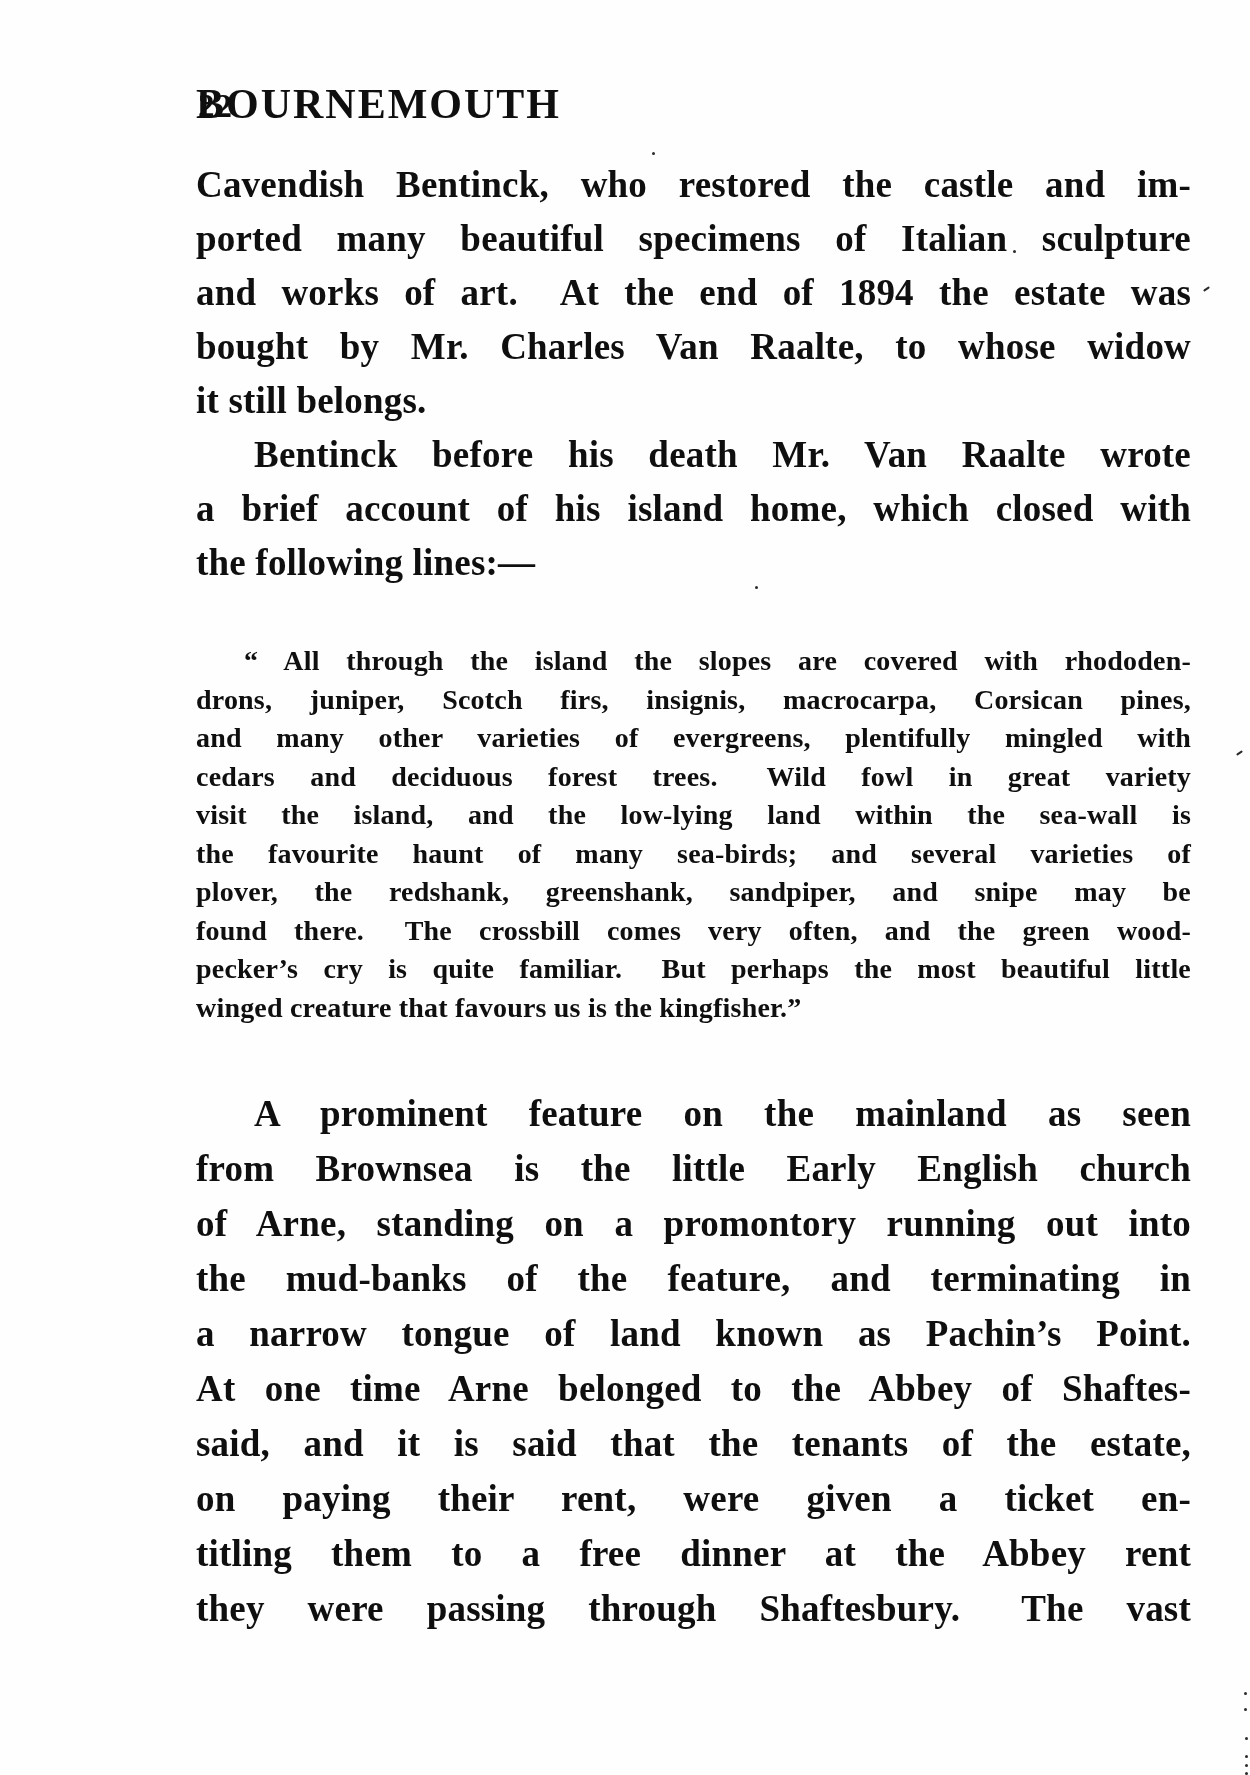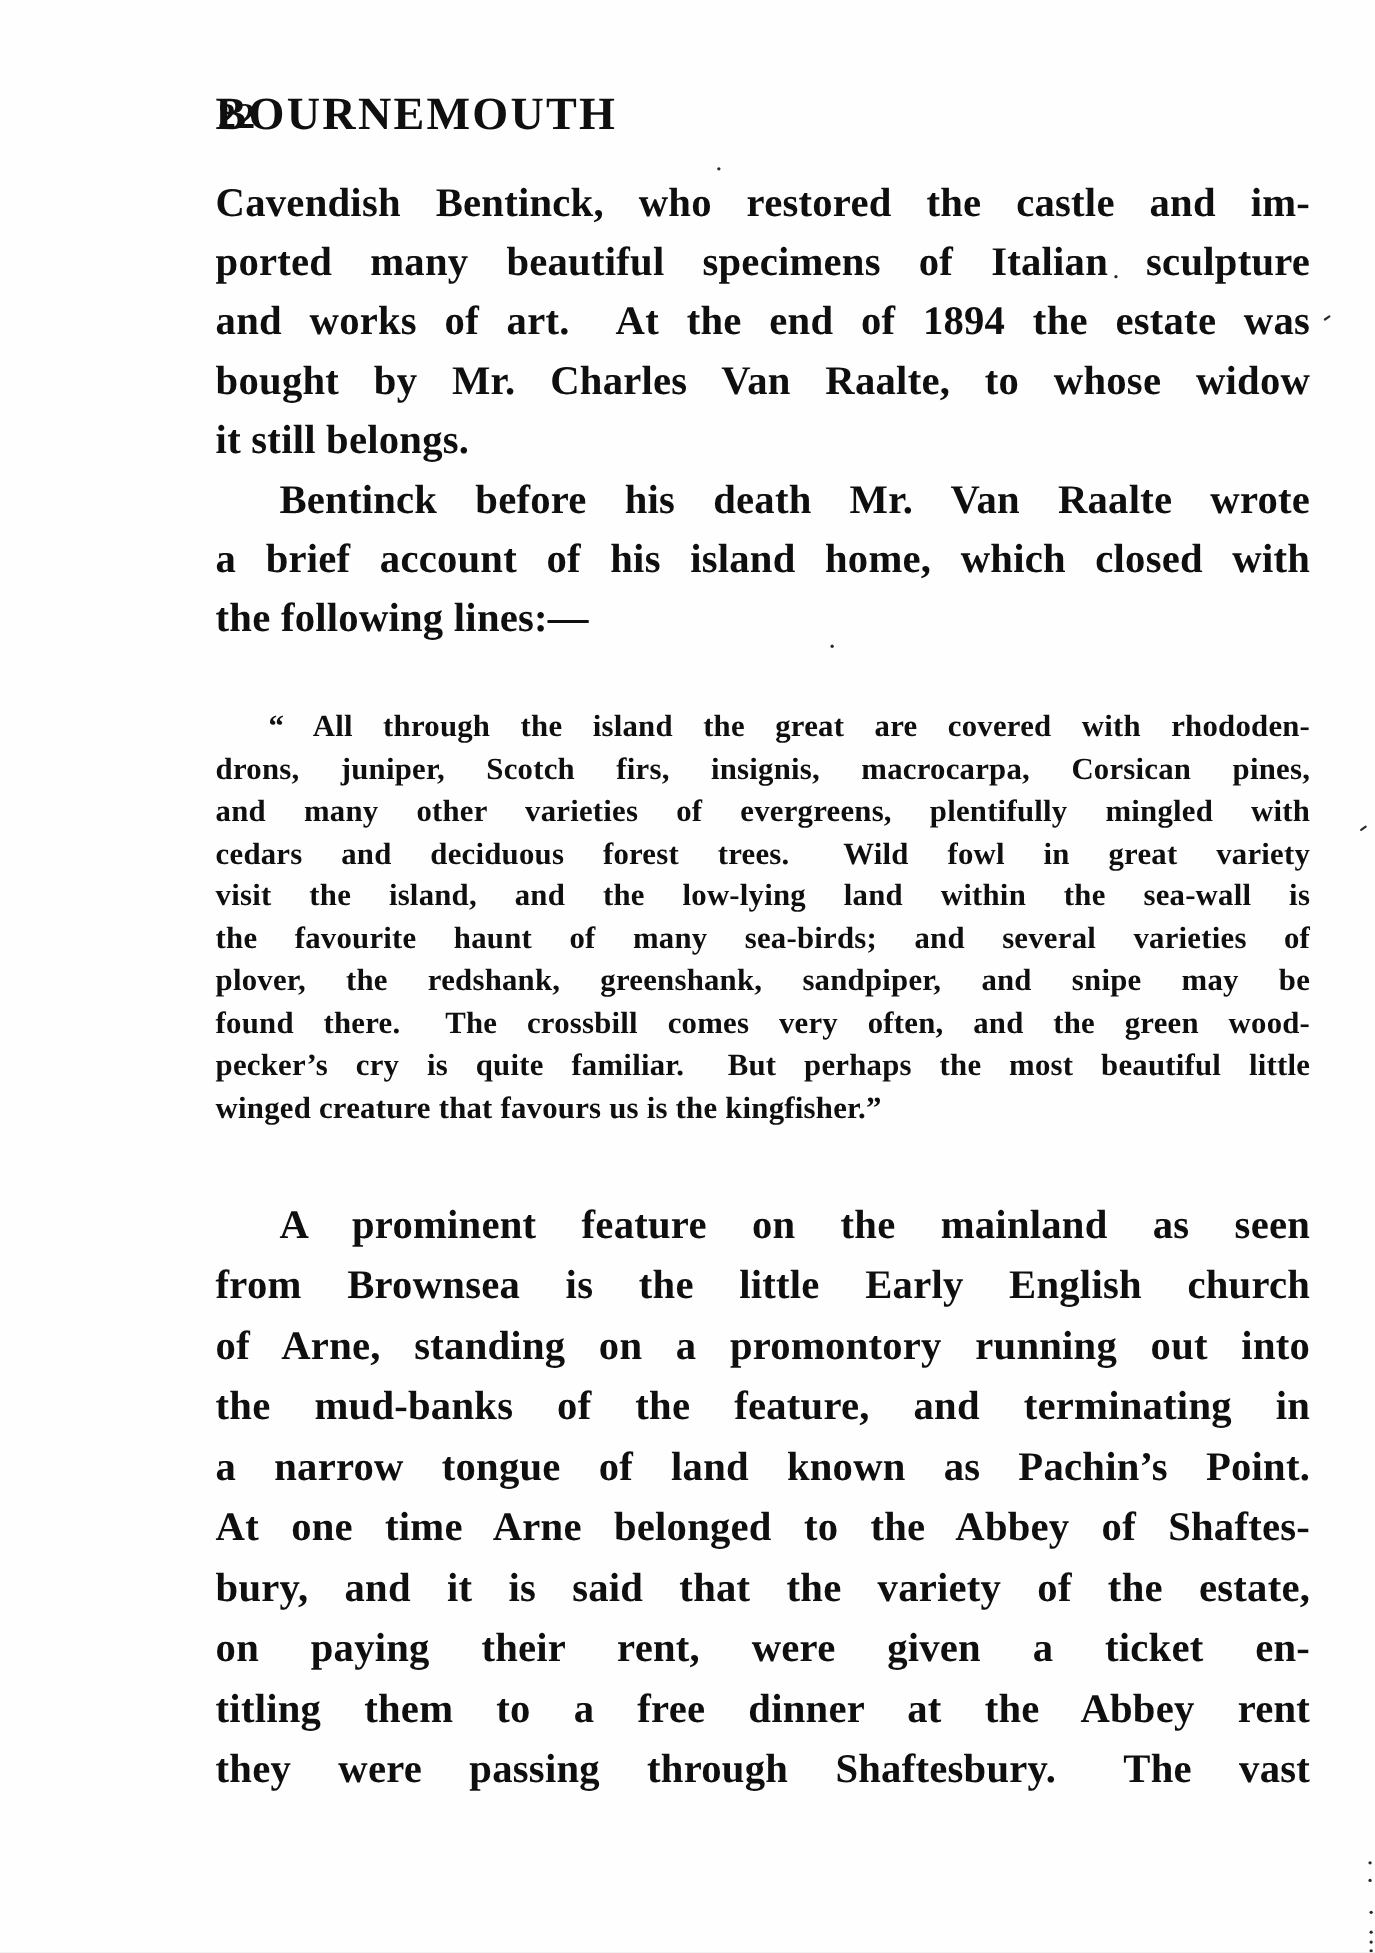--- a/index.html
+++ b/index.html
@@ -76,40 +76,40 @@
     <div class="ln ln-end">it still belongs.</div>
   </section>
 
   <section class="col para body-txt p2">
     <div class="ln indent">Bentinck before his death Mr. Van Raalte wrote</div>
     <div class="ln">a brief account of his island home, which closed with</div>
     <div class="ln ln-end">the following lines:—</div>
   </section>
 
   <section class="col para quote">
-    <div class="ln indent-sm">“ All through the island the great are covered with rhododen-</div>
+    <div class="ln indent-sm">“ All through the island the slopes are covered with rhododen-</div>
     <div class="ln">drons, juniper, Scotch firs, insignis, macrocarpa, Corsican pines,</div>
     <div class="ln">and many other varieties of evergreens, plentifully mingled with</div>
     <div class="ln">cedars and deciduous forest trees.  Wild fowl in great variety</div>
     <div class="ln">visit the island, and the low-lying land within the sea-wall is</div>
     <div class="ln">the favourite haunt of many sea-birds; and several varieties of</div>
     <div class="ln">plover, the redshank, greenshank, sandpiper, and snipe may be</div>
     <div class="ln">found there.  The crossbill comes very often, and the green wood-</div>
     <div class="ln">pecker’s cry is quite familiar.  But perhaps the most beautiful little</div>
     <div class="ln ln-end">winged creature that favours us is the kingfisher.”</div>
   </section>
 
   <section class="col para body-txt p3">
     <div class="ln indent">A prominent feature on the mainland as seen</div>
     <div class="ln">from Brownsea is the little Early English church</div>
     <div class="ln">of Arne, standing on a promontory running out into</div>
     <div class="ln">the mud-banks of the feature, and terminating in</div>
     <div class="ln">a narrow tongue of land known as Pachin’s Point.</div>
     <div class="ln">At one time Arne belonged to the Abbey of Shaftes-</div>
-    <div class="ln">bury, and it is said that the variety of the estate,</div>
+    <div class="ln">said, and it is said that the tenants of the estate,</div>
     <div class="ln">on paying their rent, were given a ticket en-</div>
     <div class="ln">titling them to a free dinner at the Abbey rent</div>
     <div class="ln">they were passing through Shaftesbury.  The vast</div>
   </section>
 
   <div class="speck" style="left:652px; top:152px; width:3px; height:3px;"></div>
   <div class="speck tick" style="left:1203px; top:288px;"></div>
   <div class="speck" style="left:1013px; top:250px; width:3px; height:3px;"></div>
   <div class="speck" style="left:755px; top:586px; width:3px; height:3px;"></div>
   <div class="speck tick" style="left:1236px; top:752px;"></div>

